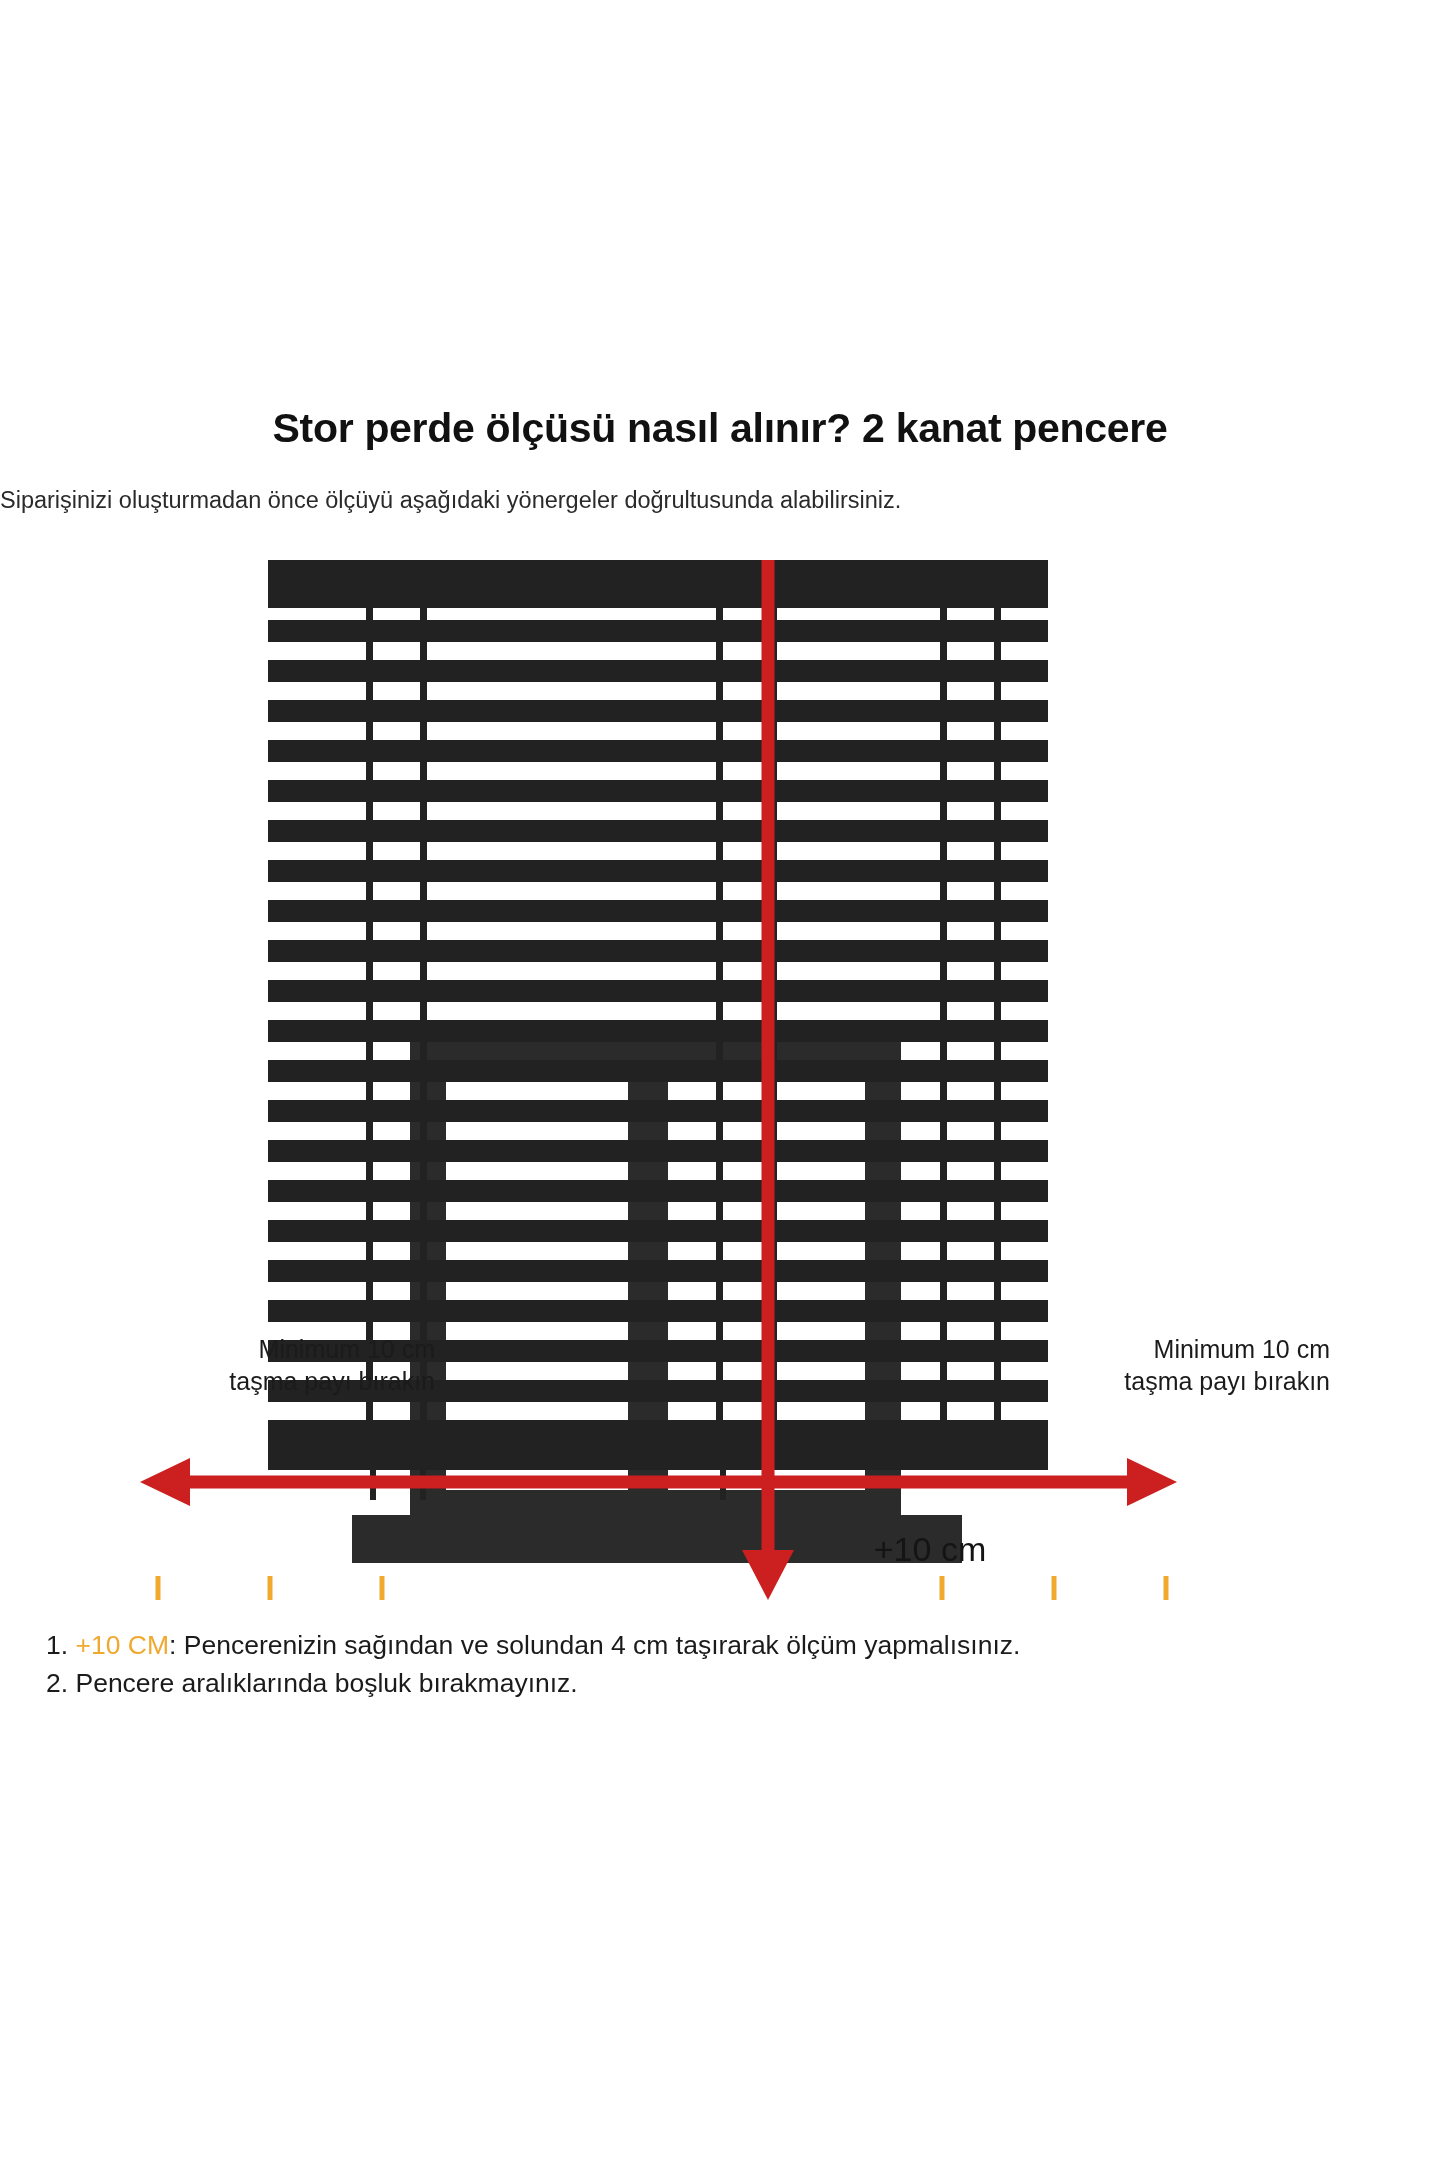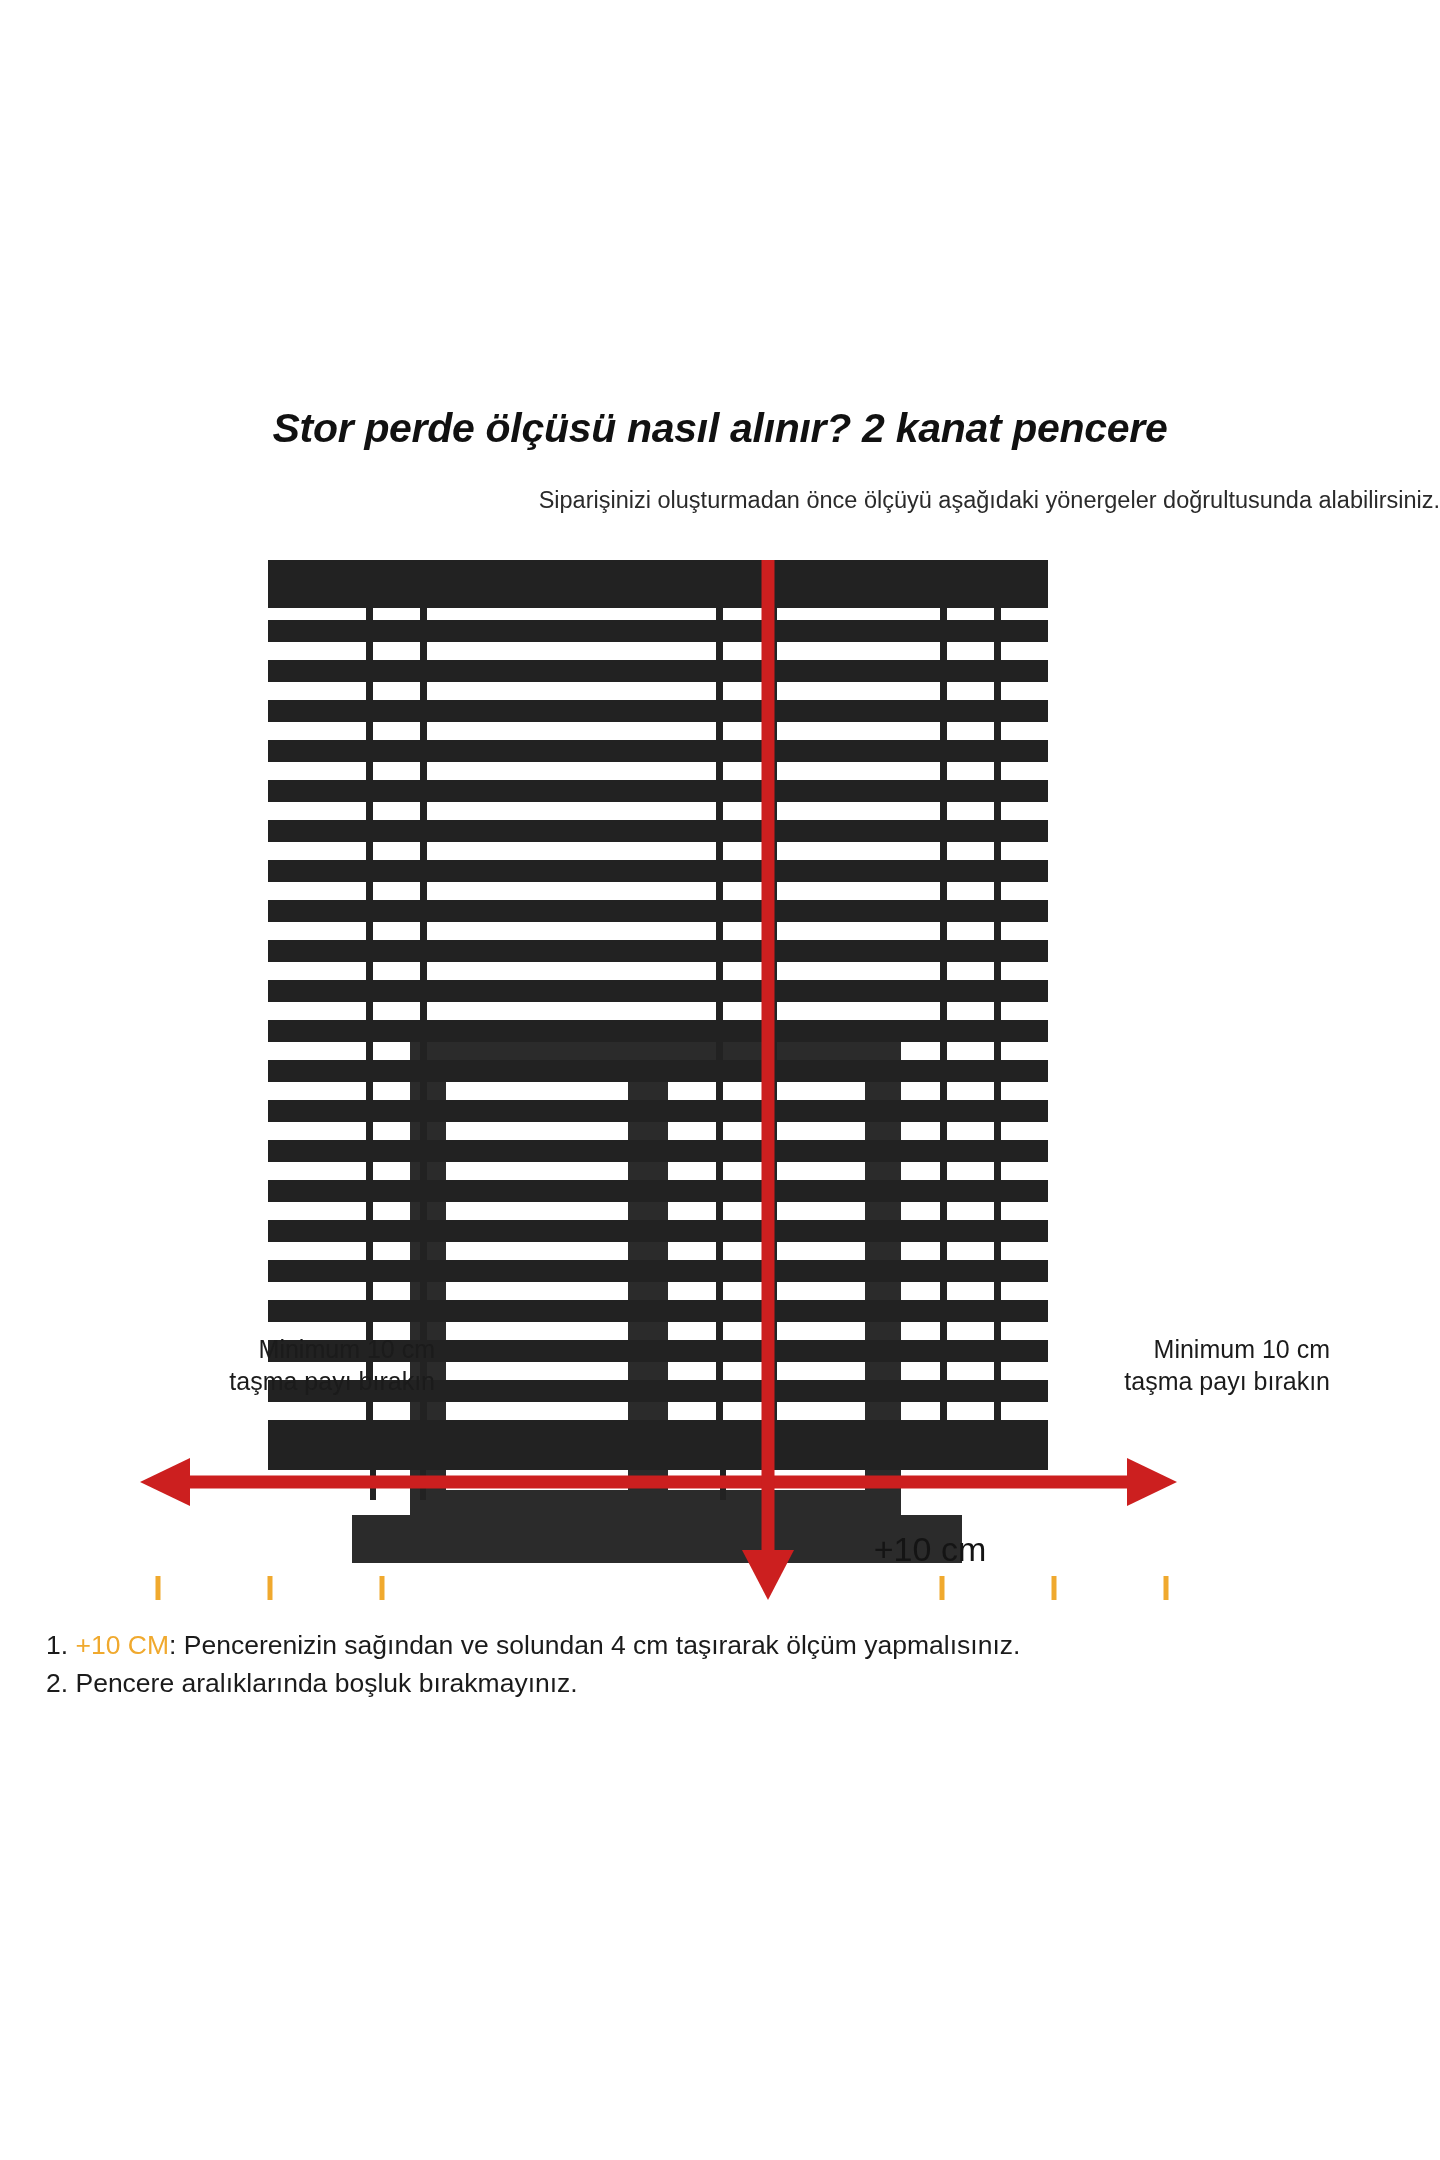--- a/index.html
+++ b/index.html
@@ -29,28 +29,27 @@
   #title {
     position: absolute;
     left: 0;
     top: 405px;
     width: 1440px;
     text-align: center;
     font-size: 41px;
     font-weight: 700;
     letter-spacing: -0.3px;
     color: #111111;
-    font-style: italic;
   }
   #subtitle {
     position: absolute;
     left: 0;
     top: 487px;
     width: 1440px;
-    text-align: right;
+    text-align: left;
     font-size: 23.5px;
     font-weight: 400;
     color: #2a2a2a;
   }
 
   
   #diagram {
     position: absolute;
     left: 120px;
     top: 560px;

